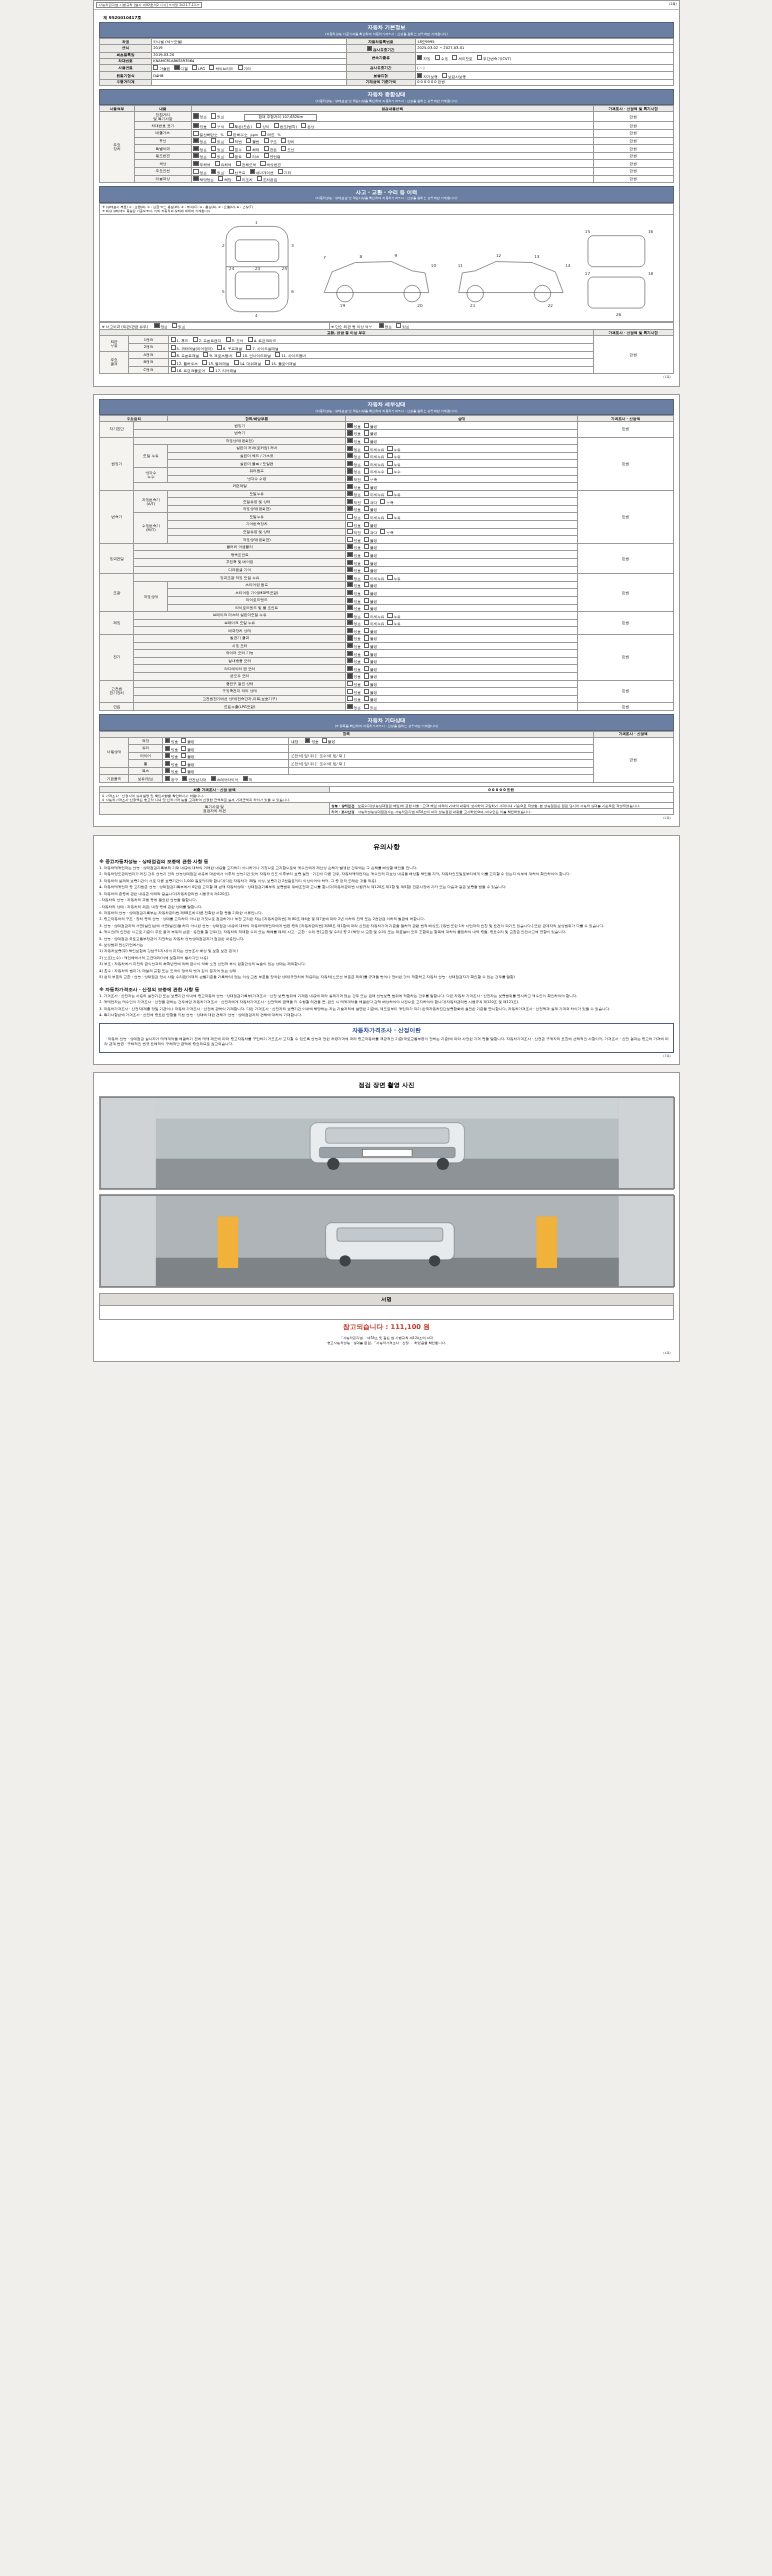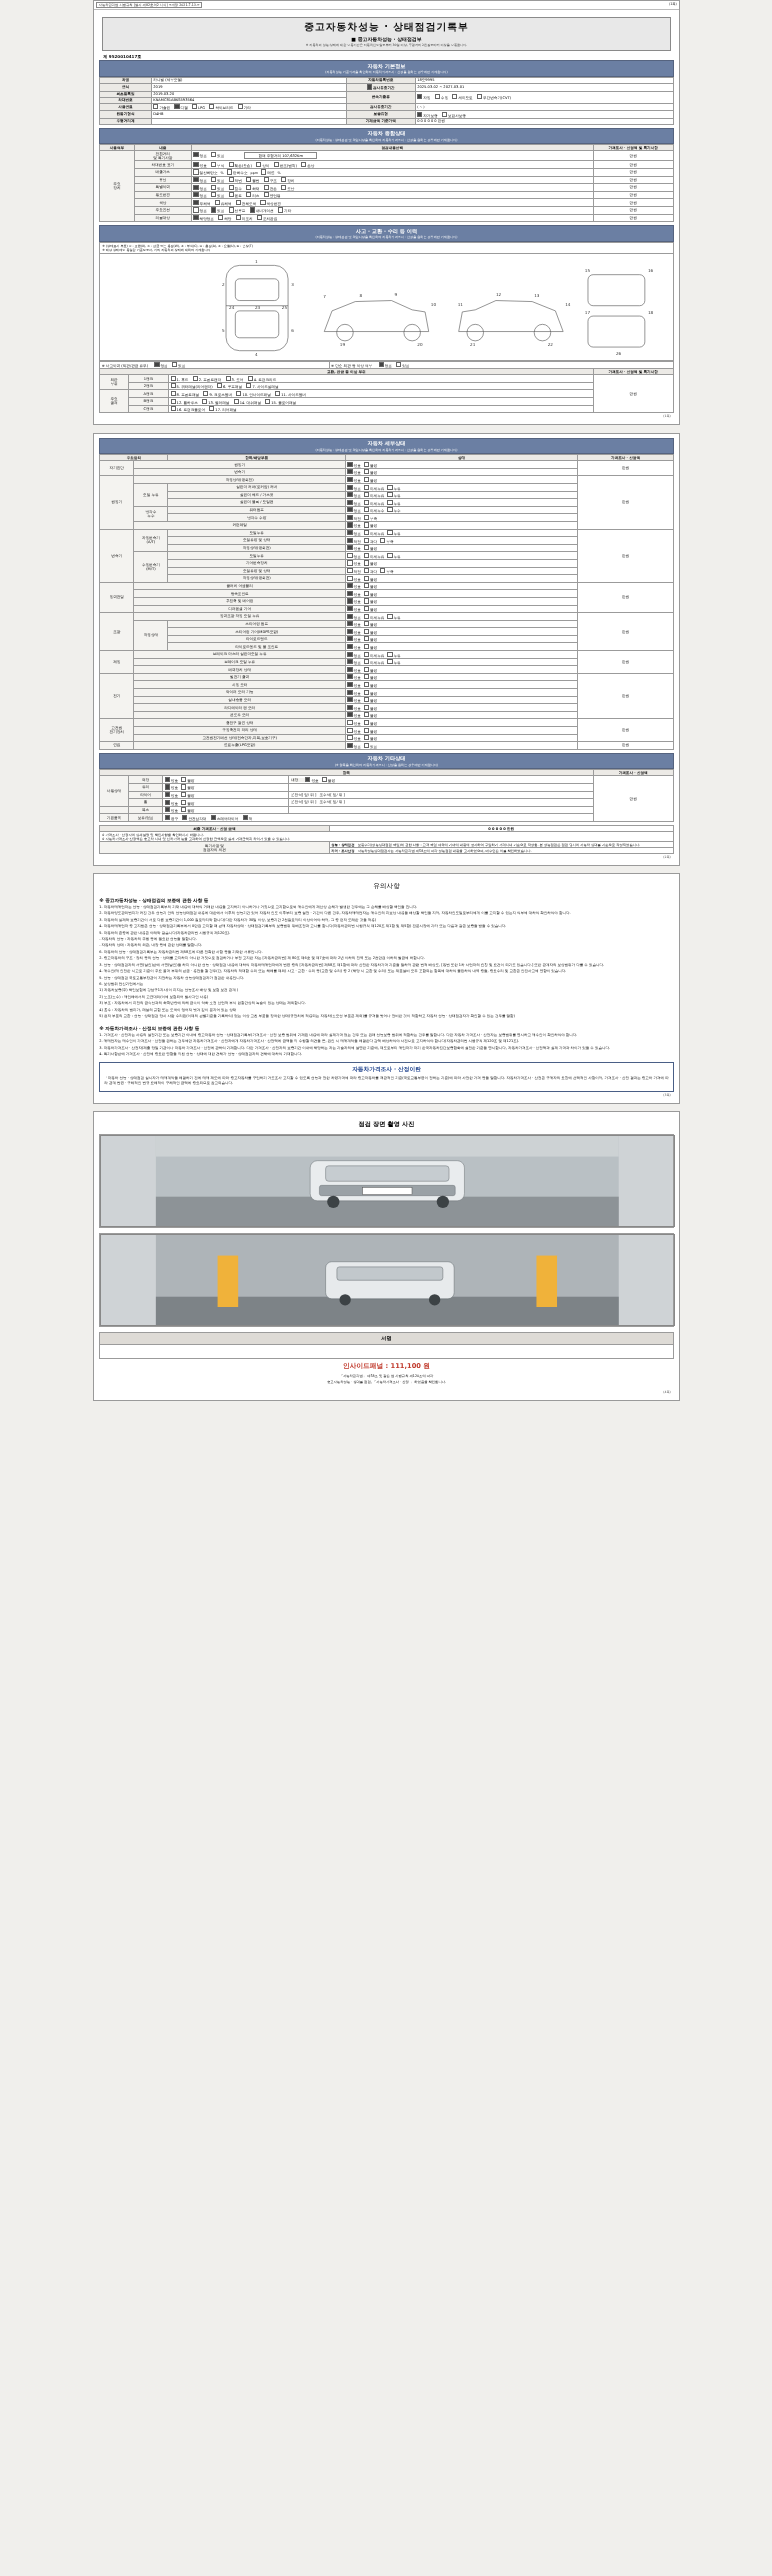--- a/index.html
+++ b/index.html
@@ -41,25 +41,20 @@
 <body>
 
 <div class="page">
 
   <div class="sheet">
     <div class="topbar">
       <span class="lbl">자동차관리법 시행규칙 [별지 제82호의2 서식] &lt;개정 2021.7.13.&gt;</span>
       <span>(1쪽)</span>
     </div>
     <div class="inner">
-      <div class="title-wrap">
-        <div class="title-main">중고자동차성능 · 상태점검기록부</div>
-        <div class="title-sub">■ 중고자동차성능 · 상태점검부</div>
-        <div class="title-note">※ 자동차의 성능·상태에 대한 보증기간은 자동차인도일로부터 30일 이상, 주행거리 2천킬로미터 이상을 보증합니다.</div>
-      </div>
       <div class="serial">제 9520010417호</div>
 
       <div class="bluebar">
         <span>자동차 기본정보</span>
         <span class="sm">(자동차성능 기준가격을 확인하여 자동차가격조사 · 산정을 원하는 경우에만 기재합니다)</span>
       </div>
       <table>
         <tbody>
             <tr>
           <td class="lblcell" style="width:9%">차명</td>
@@ -634,21 +629,21 @@
           </td>
         </tr>
       </tbody>
         </table>
       <div class="pagefoot">(2쪽)</div>
     </div>
   </div>
 
   <div class="sheet notice">
     <div class="inner">
-      <div style="text-align:center;font-size:6.7px;font-weight:normal;padding:3.1px 0 4.1px 0;">유의사항</div>
+      <div style="text-align:center;font-size:6.7px;font-weight:bold;padding:3.1px 0 4.1px 0;">유의사항</div>
       <h3>※ 중고자동차성능 · 상태점검의 보증에 관한 사항 등</h3>
       <p>1. 자동차매매업자는 성능 · 상태점검기록부의 기재 내용에 대하여 거래한 내용을 고지하기 아니하거나 거짓으로 고지함으로써 매수인에게 재산상 손해가 발생한 경우에는 그 손해를 배상할 책임을 집니다.</p>
       <p>2. 자동차양도관리법지가 커진 경우 성능기 안의 성능상태점검 내용에 대한에서 이후의 성능기간 있어 자동차 인도 이후부터 보증 설정 · 기간이 다른 경우, 자동차매매업자는 매수인의 피보상 내용을 배상할 책임을 지며, 자동차인도일로부터에게 이를 고지할 수 있는지 여부에 대하여 확인하여야 합니다.</p>
       <p>3. 자동차의 실제와 보증기간이 서로 다른 보증기간이 1,000 킬로미터와 합니다(다만 자동차가 30일 이상, 보증기간 2천킬로미터 이상이어야 하며, 그 중 먼저 도래한 것을 적용)</p>
       <p>4. 자동차매매업자 중 고지받은 성능 · 상태점검기록부에서 0만원 고지할 때 판매 자동차상태 · 상태점검기록부의 보증범위 위배조정과 고니를 합니다(자동차관리법 시행규칙 제120조 제1항 및 제5항) 전문시장에 기타 또는 다음과 같은 보증을 받을 수 있습니다.</p>
       <p>5. 자동차의 존중에 관한 내용은 아래와 같습니다(자동차관리법 시행규칙 제120조).</p>
       <p>- 자동차의 성능 : 자동차의 주행 등에 필요한 성능을 말합니다.</p>
       <p>- 자동차의 상태 : 자동차의 외관, 내장 등에 관한 상태를 말합니다.</p>
       <p>6. 자동차의 성능 · 상태점검기록부는 자동차관리법 제58조에 따른 정확한 사항 등을 기재한 서류입니다.</p>
       <p>2. 중고자동차의 구조 · 장치 등의 성능 · 상태를 고지하지 아니한 거짓으로 점검하거나 부정 고지한 자는 [자동차관리법] 제 80조 제6호 및 제7호에 따라 2년 이하의 징역 또는 2천만원 이하의 벌금에 처합니다.</p>
@@ -708,21 +703,21 @@
           </g>
           <circle cx="368" cy="126" r="11" fill="#3c4245"></circle>
             <circle cx="542" cy="126" r="11" fill="#3c4245"></circle>
         </svg>
       </div>
 
       <div class="sign-ttl" style="margin-top:5.2px">서명</div>
       <div style="border:0.5px solid #9b9b9b;border-top:none;height:13.4px"></div>
 
       <div class="price">
-        <span>인사이드패널 :</span>
+        <span>참고되습니다 :</span>
         <span>111,100 원</span>
       </div>
 
       <div class="ctr xtiny" style="line-height:1.7;padding-bottom:3.1px">
         <div>「자동차관리법」 제58조 및 같은 법 시행규칙 제120조에 따라</div>
         <div>중고자동차성능 · 상태를 점검, 「자동차가격조사 · 산정 」 하였음을 확인합니다.</div>
       </div>
       <div class="pagefoot">(4쪽)</div>
     </div>
   </div>

